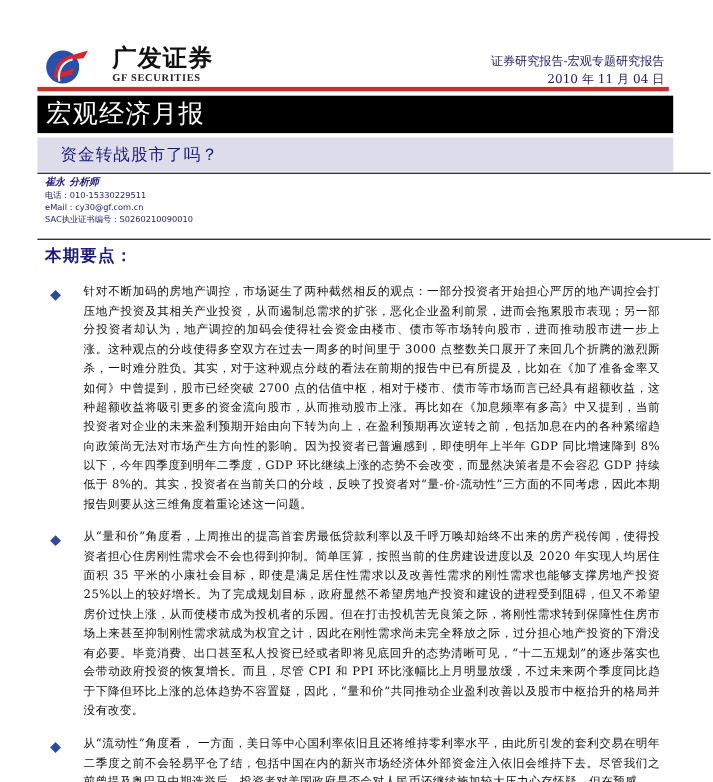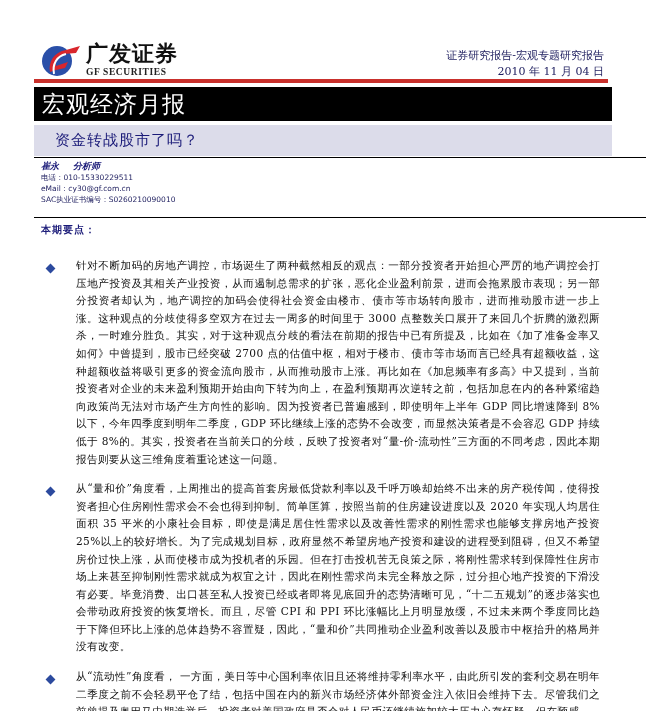--- a/index.html
+++ b/index.html
@@ -1,31 +1,31 @@
 <!DOCTYPE html>
 <html><head>
 <meta charset="utf-8">
 <style>
   html, body { margin: 0; padding: 0; background: #ffffff; }
   body { width: 648px; height: 711px; overflow: hidden; position: relative; font-family: "DejaVu Serif", "Liberation Serif", serif; color: #111; }
   .logo { position: absolute; left: 40px; top: 42px; height: 36px; display: flex; align-items: flex-start; }
   .logo-mark { width: 42px; height: 36px; }
-  .logo-text { margin-left: 4px; display: flex; flex-direction: column; justify-content: space-between; }
+  .logo-text { margin-left: 20px; display: flex; flex-direction: column; justify-content: space-between; }
   .logo-cn { font-family: "DejaVu Sans", sans-serif; font-weight: bold; font-size: 22px; letter-spacing: 1px; line-height: 24px; color: #111; }
   .logo-en { font-family: "Liberation Serif", serif; font-weight: bold; font-size: 9.5px; letter-spacing: 0.6px; line-height: 11px; color: #222; margin-top: 1px; }
   .header-right { position: absolute; right: 44px; top: 48px; text-align: right; font-size: 11px; line-height: 16px; color: #1d1d5e; }
   .rule-red { position: absolute; left: 34px; top: 79px; width: 574px; height: 4px; background: #c9302c; }
   .title-bar { position: absolute; left: 34px; top: 87px; width: 578px; height: 34px; background: #000000; color: #ffffff; font-size: 23px; line-height: 34px; padding-left: 8px; box-sizing: border-box; letter-spacing: 1px; }
   .subtitle-bar { position: absolute; left: 34px; top: 125px; width: 578px; height: 31px; background: #dcdcea; color: #1a1a78; font-size: 15px; font-weight: normal; line-height: 31px; padding-left: 21px; box-sizing: border-box; letter-spacing: 1px; }
   .black-rule { position: absolute; left: 34px; top: 157px; width: 612px; height: 1px; background: #000; }
   .author { position: absolute; left: 41px; top: 160px; font-family: "DejaVu Sans", sans-serif; font-size: 7.5px; line-height: 11px; color: #1d1d5e; }
   .author .name-line { font-weight: bold; font-size: 9px; color: #1a1a78; font-style: italic; line-height: 12px; }
-  .author .name-line span + span { margin-left: 14px; }
+  .author .name-line span + span { margin-left: 4px; }
   .black-rule2 { position: absolute; left: 34px; top: 217px; width: 612px; height: 1px; background: #000; }
-  .section-heading { position: absolute; left: 41px; top: 223px; font-family: "DejaVu Sans", sans-serif; font-weight: bold; font-size: 10px; color: #1a1a78; letter-spacing: 1px; }
+  .section-heading { position: absolute; left: 41px; top: 223px; font-family: "DejaVu Sans", sans-serif; font-weight: bold; font-size: 15px; color: #1a1a78; letter-spacing: 1px; }
   .bullets { position: absolute; left: 44px; top: 245px; width: 568px; }
   .bullet { position: relative; padding-left: 20px; margin-bottom: 9px; }
   .bullet .diamond { position: absolute; left: 3px; top: 8px; width: 7px; height: 7px; background: #2c4a9e; transform: rotate(45deg); }
   .bullet p { margin: 12px; font-size: 10.6px; line-height: 17.6px; text-align: justify; color: #111; letter-spacing: 0.35px; }
 </style>
 </head>
 <body>
 
 <div class="logo">
   <svg class="logo-mark" viewBox="0 0 42 36">

